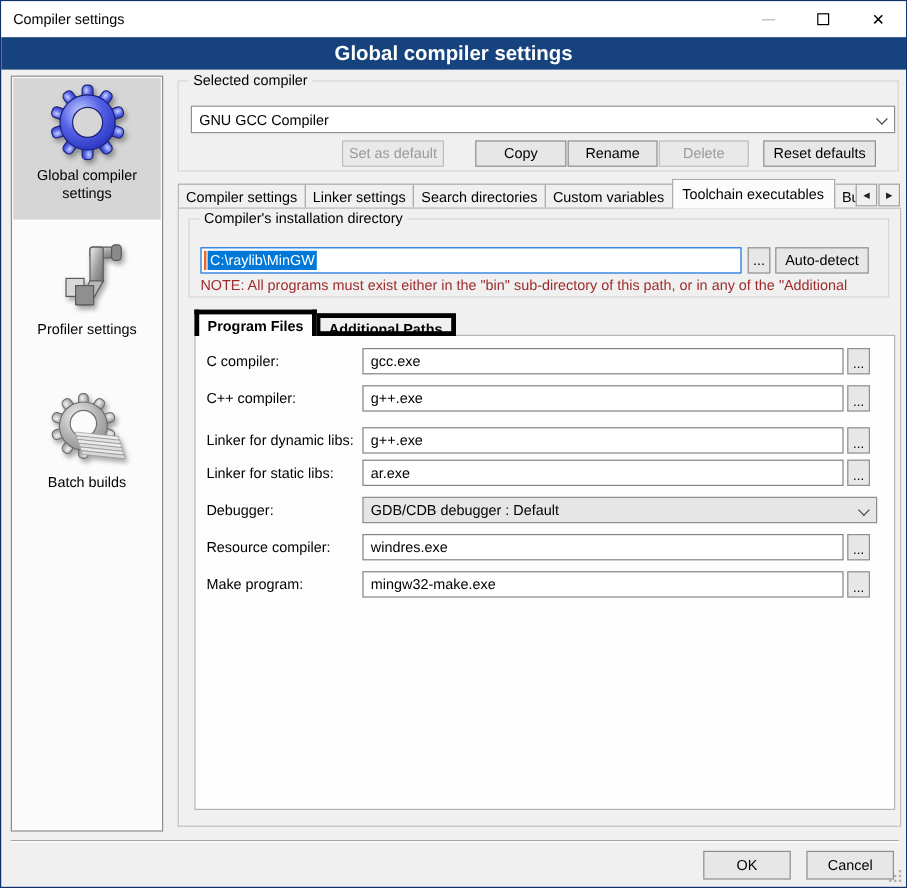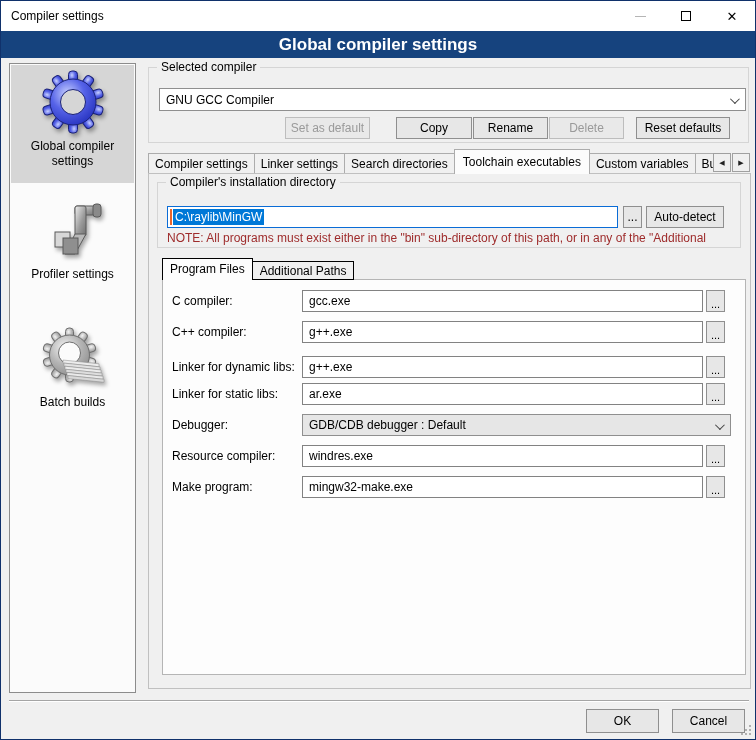--- a/index.html
+++ b/index.html
@@ -69,21 +69,21 @@
                background:#fff; border:1px solid #0a6cd6; display:flex; align-items:center;
                padding-left:2px; overflow:hidden; white-space:nowrap;text-align:center; }
   .caret { width:2px; height:16px; background:#e8642c; margin-right:1px; }
   .seltext { background:#0078d7; color:#fff; padding:1px 2px; }
   .note { position:absolute; left:166px; top:230px; width:574px; color:#9E2B2B;
           white-space:nowrap; overflow:hidden; }
 
   .subtabs { position:absolute; left:161px; top:257px; height:22px; display:flex;
              align-items:flex-end; z-index:2; }
   .subtab { height:19px; line-height:18px; padding:0 7px; background:#f0f0f0;
-            border:1px solid #000000; margin-right:-1px; white-space:nowrap; }
+            border:4px solid #000000; margin-right:-1px; white-space:nowrap;font-weight:bold; }
   .subtab.active { height:22px; line-height:21px; background:#fdfdfd; border-bottom:none;
                    position:relative; z-index:3; }
   .page2 { position:absolute; left:161px; top:278px; width:584px; height:396px;
            background:#fdfdfd; border:1px solid #b5b5b5; z-index:1; }
 
   .frow { position:absolute; left:0; width:100%; height:22px; }
   .frow .flabel { position:absolute; left:9px; top:4px; white-space:nowrap; }
   .field { position:absolute; left:139px; top:0; width:401px; height:22px; background:#fff;
            border:1px solid #828282; display:flex; align-items:center; padding-left:6px;
            overflow:hidden; white-space:nowrap; }
@@ -215,22 +215,22 @@
     <div class="btn" style="left:247px; top:49px; width:76px;">Copy</div>
     <div class="btn" style="left:324px; top:49px; width:75px;">Rename</div>
     <div class="btn disabled" style="left:400px; top:49px; width:75px;">Delete</div>
     <div class="btn" style="left:487px; top:49px; width:94px;">Reset defaults</div>
   </div>
 
   <div class="tabs">
     <div class="tab">Compiler settings</div>
     <div class="tab">Linker settings</div>
     <div class="tab">Search directories</div>
+    <div class="tab">Custom variables</div>
     <div class="tab active">Toolchain executables</div>
-    <div class="tab">Custom variables</div>
     <div class="tab">Builc</div>
   </div>
   <div class="tab-arrow" style="left:712px;">
       <span>◀</span>
     </div>
   <div class="tab-arrow" style="left:731px;">
       <span>▶</span>
     </div>
 
   <div class="page"></div>

